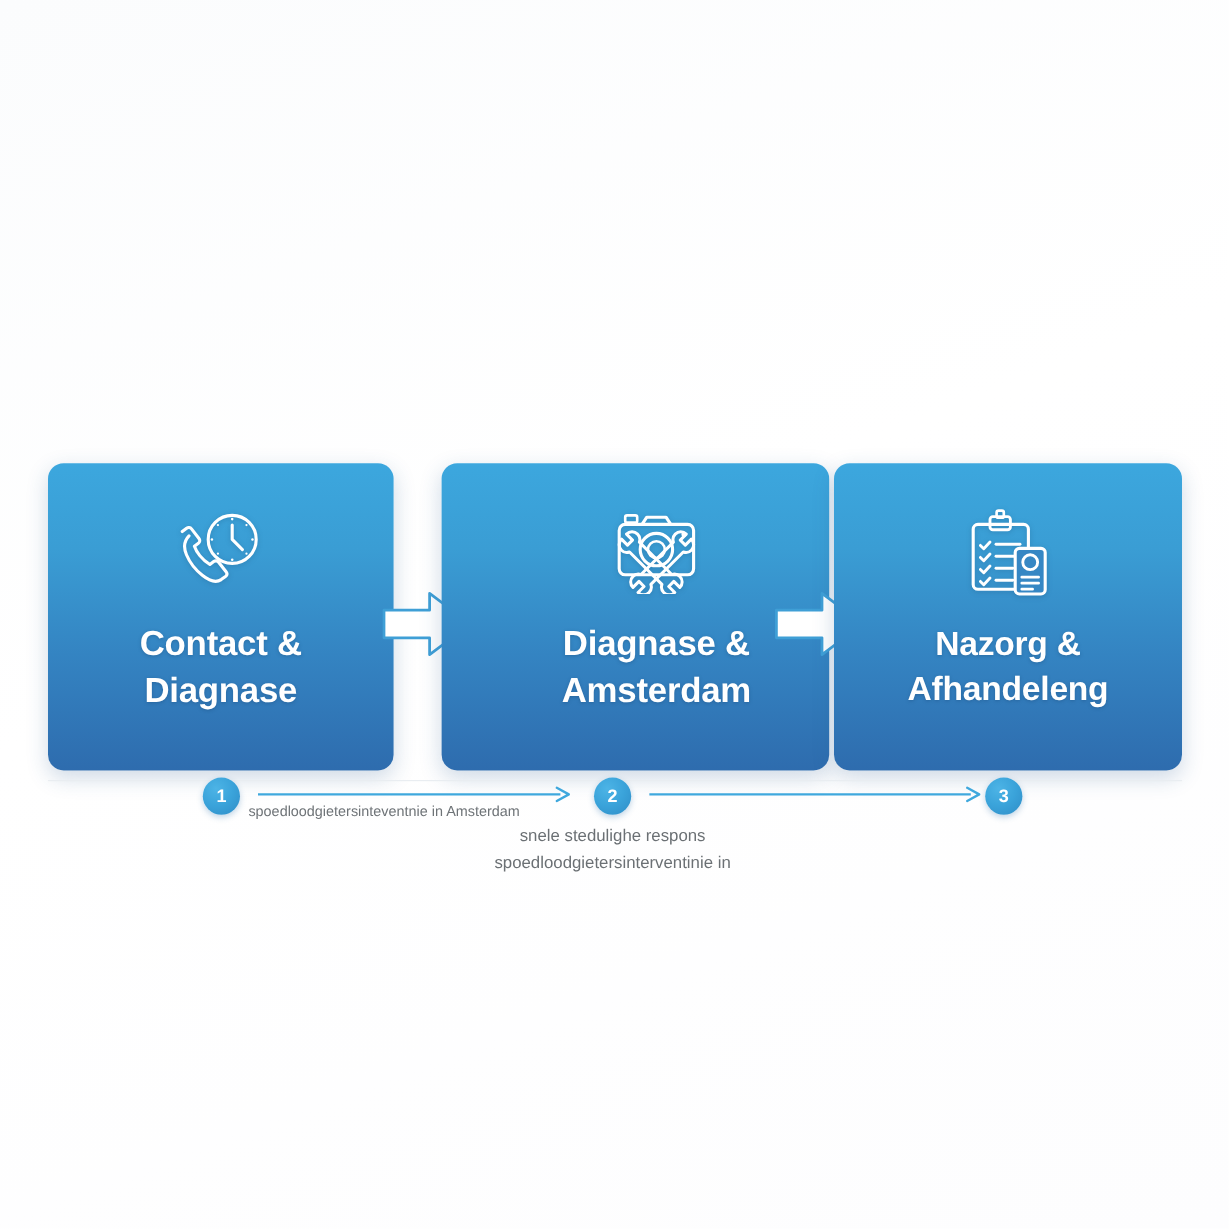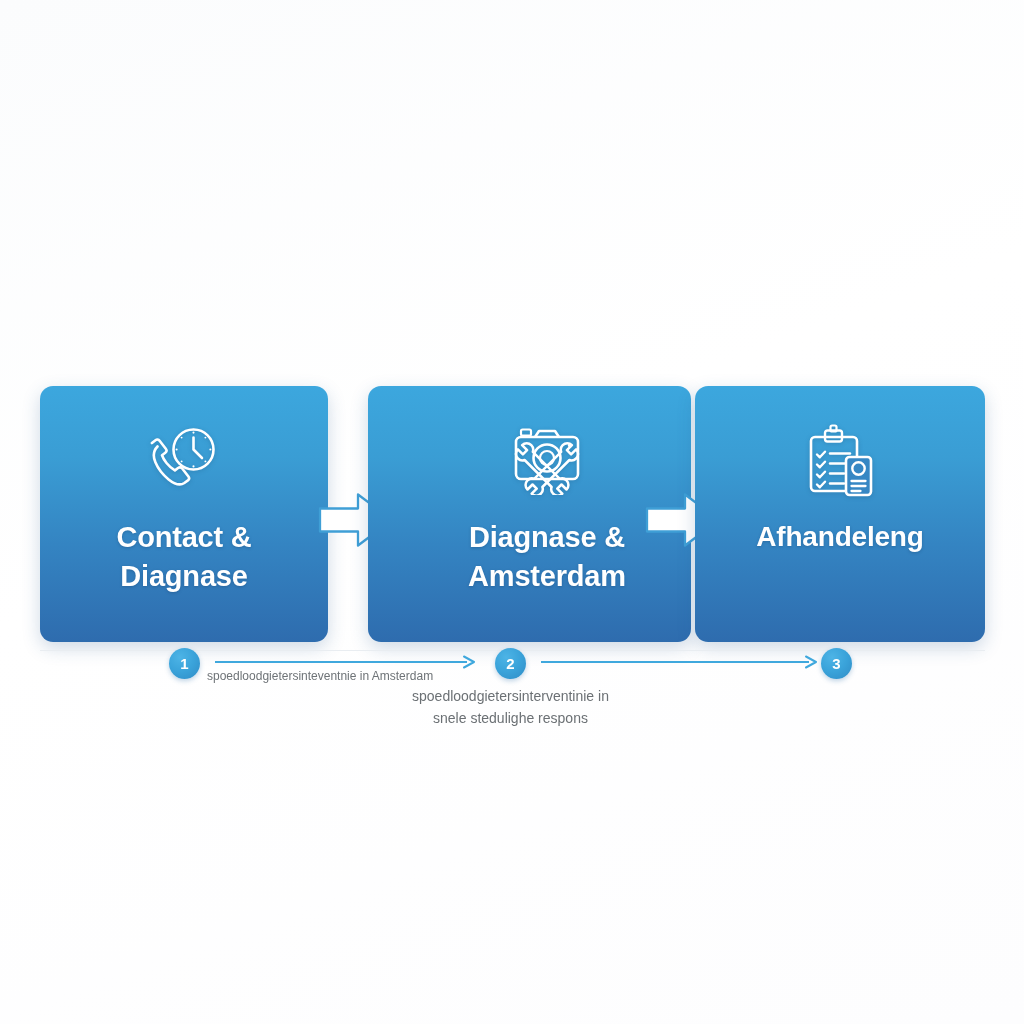--- a/index.html
+++ b/index.html
@@ -217,20 +217,21 @@
         <path d="M28 50.5h14" stroke="#ffffff" stroke-width="2.4" stroke-linecap="round"></path>
         <path d="M15 61.5l2.8 2.8 5.2-5.6" stroke="#ffffff" stroke-width="2.4" stroke-linecap="round" stroke-linejoin="round"></path>
         <path d="M28 60.5h14" stroke="#ffffff" stroke-width="2.4" stroke-linecap="round"></path>
 
         <rect x="44" y="34" width="25" height="38" rx="3.5" fill="#3687c4" stroke="#ffffff" stroke-width="2.6"></rect>
         <circle cx="56.5" cy="45.5" r="6.2" stroke="#ffffff" stroke-width="2.4"></circle>
         <path d="M49.5 58h14M49.5 63h14M49.5 68h9" stroke="#ffffff" stroke-width="2.3" stroke-linecap="round"></path>
       </svg>
     </div>
     <div class="card-title">
+      <div>Nazorg &amp;</div>
       <div>Afhandeleng</div>
     </div>
   </div>
 
   <div class="timeline-rule"></div>
 
   <div class="step-circle step-1">1</div>
   <div class="step-circle step-2">2</div>
   <div class="step-circle step-3">3</div>
 
@@ -244,17 +245,17 @@
   <div class="flow-arrow flow-arrow-2">
     <svg width="278" height="18" viewBox="0 0 278 18" preserveAspectRatio="none">
       <line x1="0" y1="7" x2="268" y2="7" stroke="#3fa8dd" stroke-width="2"></line>
       <path d="M265 1.5L275 7l-10 5.5" fill="none" stroke="#3fa8dd" stroke-width="2" stroke-linecap="round" stroke-linejoin="round"></path>
     </svg>
   </div>
 
   <div class="caption caption-1">spoedloodgietersinteventnie in Amsterdam</div>
 
   <div class="caption caption-2">
+    <div>snele stedulighe respons</div>
     <div>spoedloodgietersinterventinie in</div>
-    <div>snele stedulighe respons</div>
   </div>
 
 </div>
 
 </body></html>

